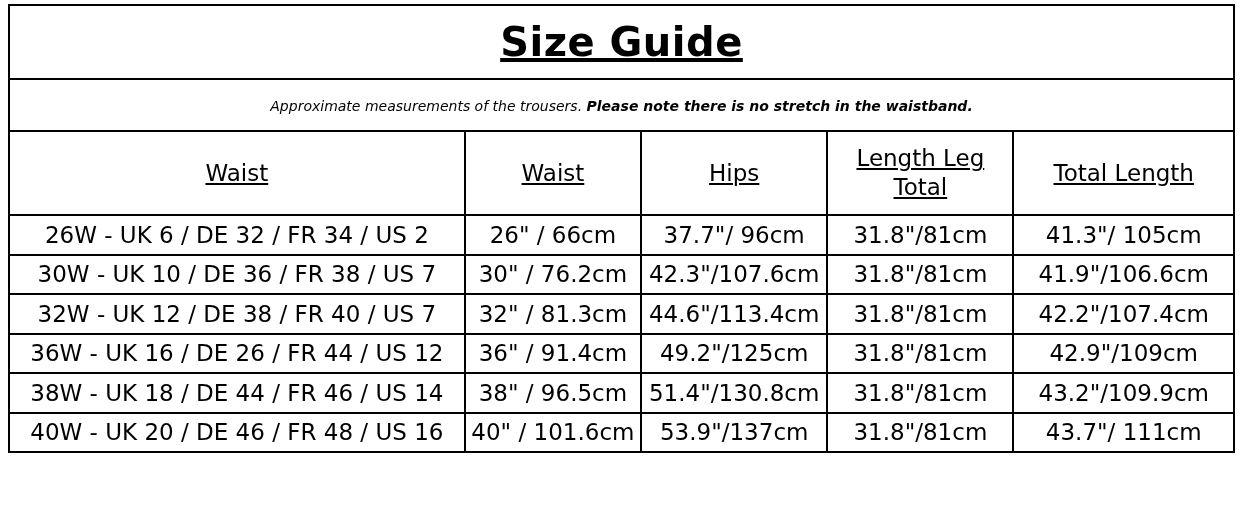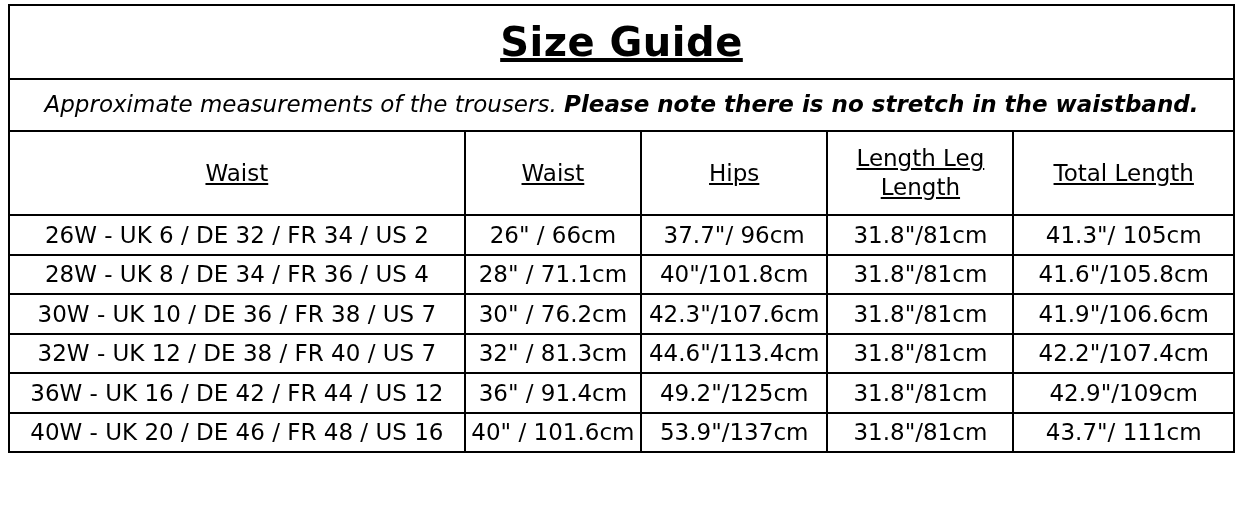--- a/index.html
+++ b/index.html
@@ -39,21 +39,21 @@
     font-size: 40px;
     font-weight: bold;
     text-decoration: underline;
     letter-spacing: 0.5px;
     line-height: 1.1;
   }
   .note-cell {
     height: 50px;
   }
   .note-wrap {
-    font-size: 23px;
+    font-size: 14px;
     font-style: italic;
     line-height: 1.2;
     padding: 0 10px;
     text-align: right;
   }
   .note-regular {
     font-style: italic;
     font-weight: normal;
   }
   .note-bold {
@@ -112,61 +112,61 @@
           <span class="hdr">Waist</span>
         </td>
         <td>
           <span class="hdr">Waist</span>
         </td>
         <td>
           <span class="hdr">Hips</span>
         </td>
         <td>
           <span class="hdr">Length Leg </span><br>
-          <span class="hdr">Length</span>
+          <span class="hdr">Total</span>
         </td>
         <td>
           <span class="hdr">Total Length</span>
         </td>
       </tr>
 
       <tr class="data-row">
         <td>26W - UK 6 / DE 32 / FR 34 / US 2</td>
         <td>26" / 66cm</td>
         <td>37.7"/ 96cm</td>
         <td>31.8"/81cm</td>
         <td>41.3"/ 105cm</td>
-      </tr>
-      <tr class="data-row">
-        <td>28W - UK 8 / DE 34 / FR 36 / US 4</td>
-        <td>28" / 71.1cm</td>
-        <td>40"/101.8cm</td>
-        <td>31.8"/81cm</td>
-        <td>41.6"/105.8cm</td>
       </tr>
       <tr class="data-row">
         <td>30W - UK 10 / DE 36 / FR 38 / US 7</td>
         <td>30" / 76.2cm</td>
         <td>42.3"/107.6cm</td>
         <td>31.8"/81cm</td>
         <td>41.9"/106.6cm</td>
       </tr>
       <tr class="data-row">
         <td>32W - UK 12 / DE 38 / FR 40 / US 7</td>
         <td>32" / 81.3cm</td>
         <td>44.6"/113.4cm</td>
         <td>31.8"/81cm</td>
         <td>42.2"/107.4cm</td>
       </tr>
       <tr class="data-row">
-        <td>36W - UK 16 / DE 42 / FR 44 / US 12</td>
+        <td>36W - UK 16 / DE 26 / FR 44 / US 12</td>
         <td>36" / 91.4cm</td>
         <td>49.2"/125cm</td>
         <td>31.8"/81cm</td>
         <td>42.9"/109cm</td>
+      </tr>
+      <tr class="data-row">
+        <td>38W - UK 18 / DE 44 / FR 46 / US 14</td>
+        <td>38" / 96.5cm</td>
+        <td>51.4"/130.8cm</td>
+        <td>31.8"/81cm</td>
+        <td>43.2"/109.9cm</td>
       </tr>
       <tr class="data-row">
         <td>40W - UK 20 / DE 46 / FR 48 / US 16</td>
         <td>40" / 101.6cm</td>
         <td>53.9"/137cm</td>
         <td>31.8"/81cm</td>
         <td>43.7"/ 111cm</td>
       </tr>
     </tbody>
   </table>

